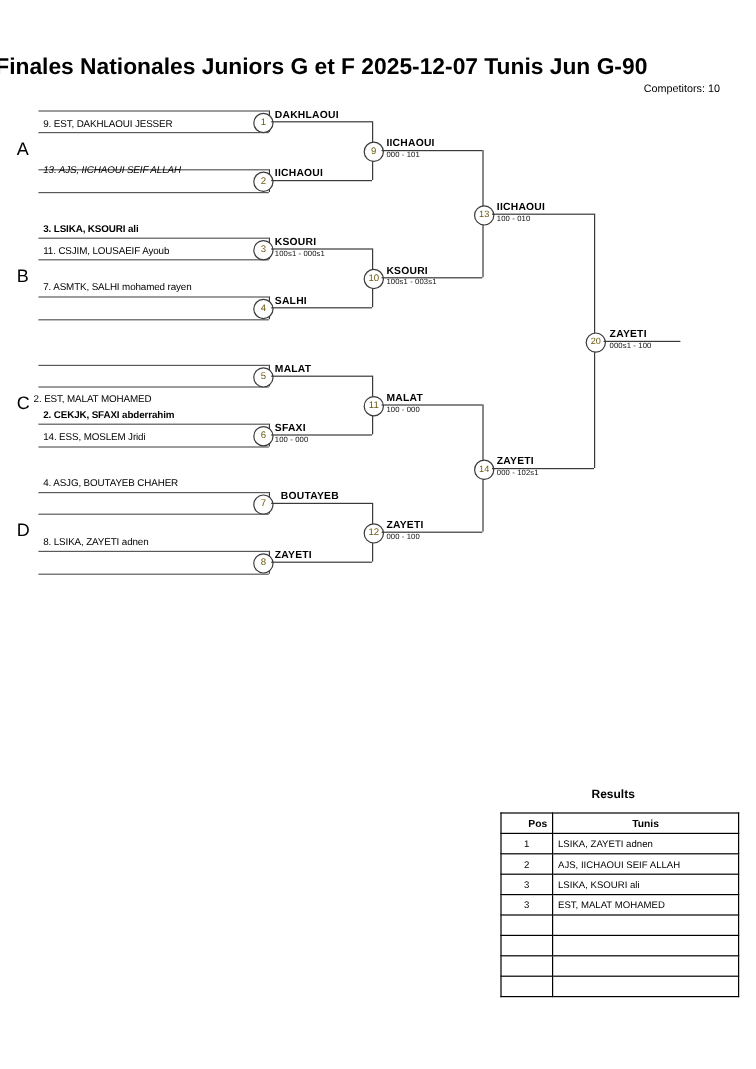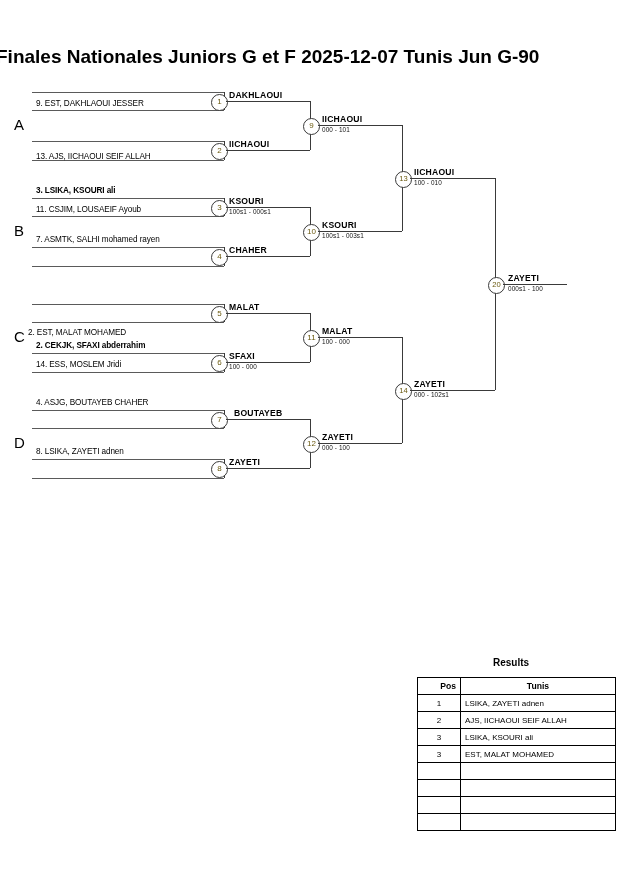--- a/index.html
+++ b/index.html
@@ -73,20 +73,21 @@
   table.results td.name{width:146px;text-align:left;}
   table.results th.pos{width:34px;text-align:right;}
   table.results th.name{width:146px;}
 </style>
 </head>
 <body>
 
 <div id="sheet">
 
   <div class="title">Finales Nationales Juniors G et F  2025-12-07  Tunis   Jun G-90</div>
+  <div class="competitors">Competitors: 10</div>
 
   <div class="sect" style="left:14px;top:116px;">A</div>
   <div class="sect" style="left:14px;top:222px;">B</div>
   <div class="sect" style="left:14px;top:328px;">C</div>
   <div class="sect" style="left:14px;top:434px;">D</div>
 
   <div class="hline" style="left:32px;top:92px;width:192px;"></div>
   <div class="hline" style="left:32px;top:110px;width:192px;"></div>
   <div class="hline" style="left:32px;top:141px;width:192px;"></div>
   <div class="hline" style="left:32px;top:160px;width:192px;"></div>
@@ -109,21 +110,21 @@
   <div class="vline" style="left:224px;top:92px;height:18px;"></div>
   <div class="vline" style="left:224px;top:141px;height:19px;"></div>
   <div class="vline" style="left:224px;top:198px;height:18px;"></div>
   <div class="vline" style="left:224px;top:247px;height:19px;"></div>
   <div class="vline" style="left:224px;top:304px;height:18px;"></div>
   <div class="vline" style="left:224px;top:353px;height:19px;"></div>
   <div class="vline" style="left:224px;top:410px;height:18px;"></div>
   <div class="vline" style="left:224px;top:459px;height:19px;"></div>
 
   <div class="seed norm" style="left:36px;top:99px;">9. EST, DAKHLAOUI JESSER</div>
-  <div class="seed norm" style="left:36px;top:152px;">13. AJS, IICHAOUI SEIF ALLAH</div>
+  <div class="seed norm" style="left:36px;top:137px;font-style:italic;">13. AJS, IICHAOUI SEIF ALLAH</div>
   <div class="seed" style="left:36px;top:186px;">3. LSIKA, KSOURI ali</div>
   <div class="seed norm" style="left:36px;top:205px;">11. CSJIM, LOUSAEIF Ayoub</div>
   <div class="seed norm" style="left:36px;top:235px;">7. ASMTK, SALHI mohamed rayen</div>
   <div class="seed norm" style="left:28px;top:292px;margin-top:36px;">2. EST, MALAT MOHAMED</div>
   <div class="seed" style="left:36px;top:341px;">2. CEKJK, SFAXI abderrahim</div>
   <div class="seed norm" style="left:36px;top:360px;">14. ESS, MOSLEM Jridi</div>
   <div class="seed norm" style="left:36px;top:398px;">4. ASJG, BOUTAYEB CHAHER</div>
   <div class="seed norm" style="left:36px;top:447px;">8. LSIKA, ZAYETI adnen</div>
 
   <div class="mcircle" style="left:211px;top:94px;">1</div>
@@ -146,21 +147,21 @@
 
   <div class="vline" style="left:310px;top:101px;height:49px;"></div>
   <div class="vline" style="left:310px;top:207px;height:49px;"></div>
   <div class="vline" style="left:310px;top:313px;height:49px;"></div>
   <div class="vline" style="left:310px;top:419px;height:49px;"></div>
 
   <div class="winner" style="left:229px;top:90px;">DAKHLAOUI</div>
   <div class="winner" style="left:229px;top:139px;">IICHAOUI</div>
   <div class="winner" style="left:229px;top:196px;">KSOURI</div>
   <div class="score" style="left:229px;top:208px;">100s1 - 000s1</div>
-  <div class="winner" style="left:229px;top:245px;">CHAHER</div>
+  <div class="winner" style="left:229px;top:245px;">SALHI</div>
   <div class="winner" style="left:229px;top:302px;">MALAT</div>
   <div class="winner" style="left:229px;top:351px;">SFAXI</div>
   <div class="score" style="left:229px;top:363px;">100 - 000</div>
   <div class="winner" style="left:234px;top:408px;">BOUTAYEB</div>
   <div class="winner" style="left:229px;top:457px;">ZAYETI</div>
 
   <div class="mcircle" style="left:303px;top:118px;">9</div>
   <div class="mcircle" style="left:303px;top:224px;">10</div>
   <div class="mcircle" style="left:303px;top:330px;">11</div>
   <div class="mcircle" style="left:303px;top:436px;">12</div>

